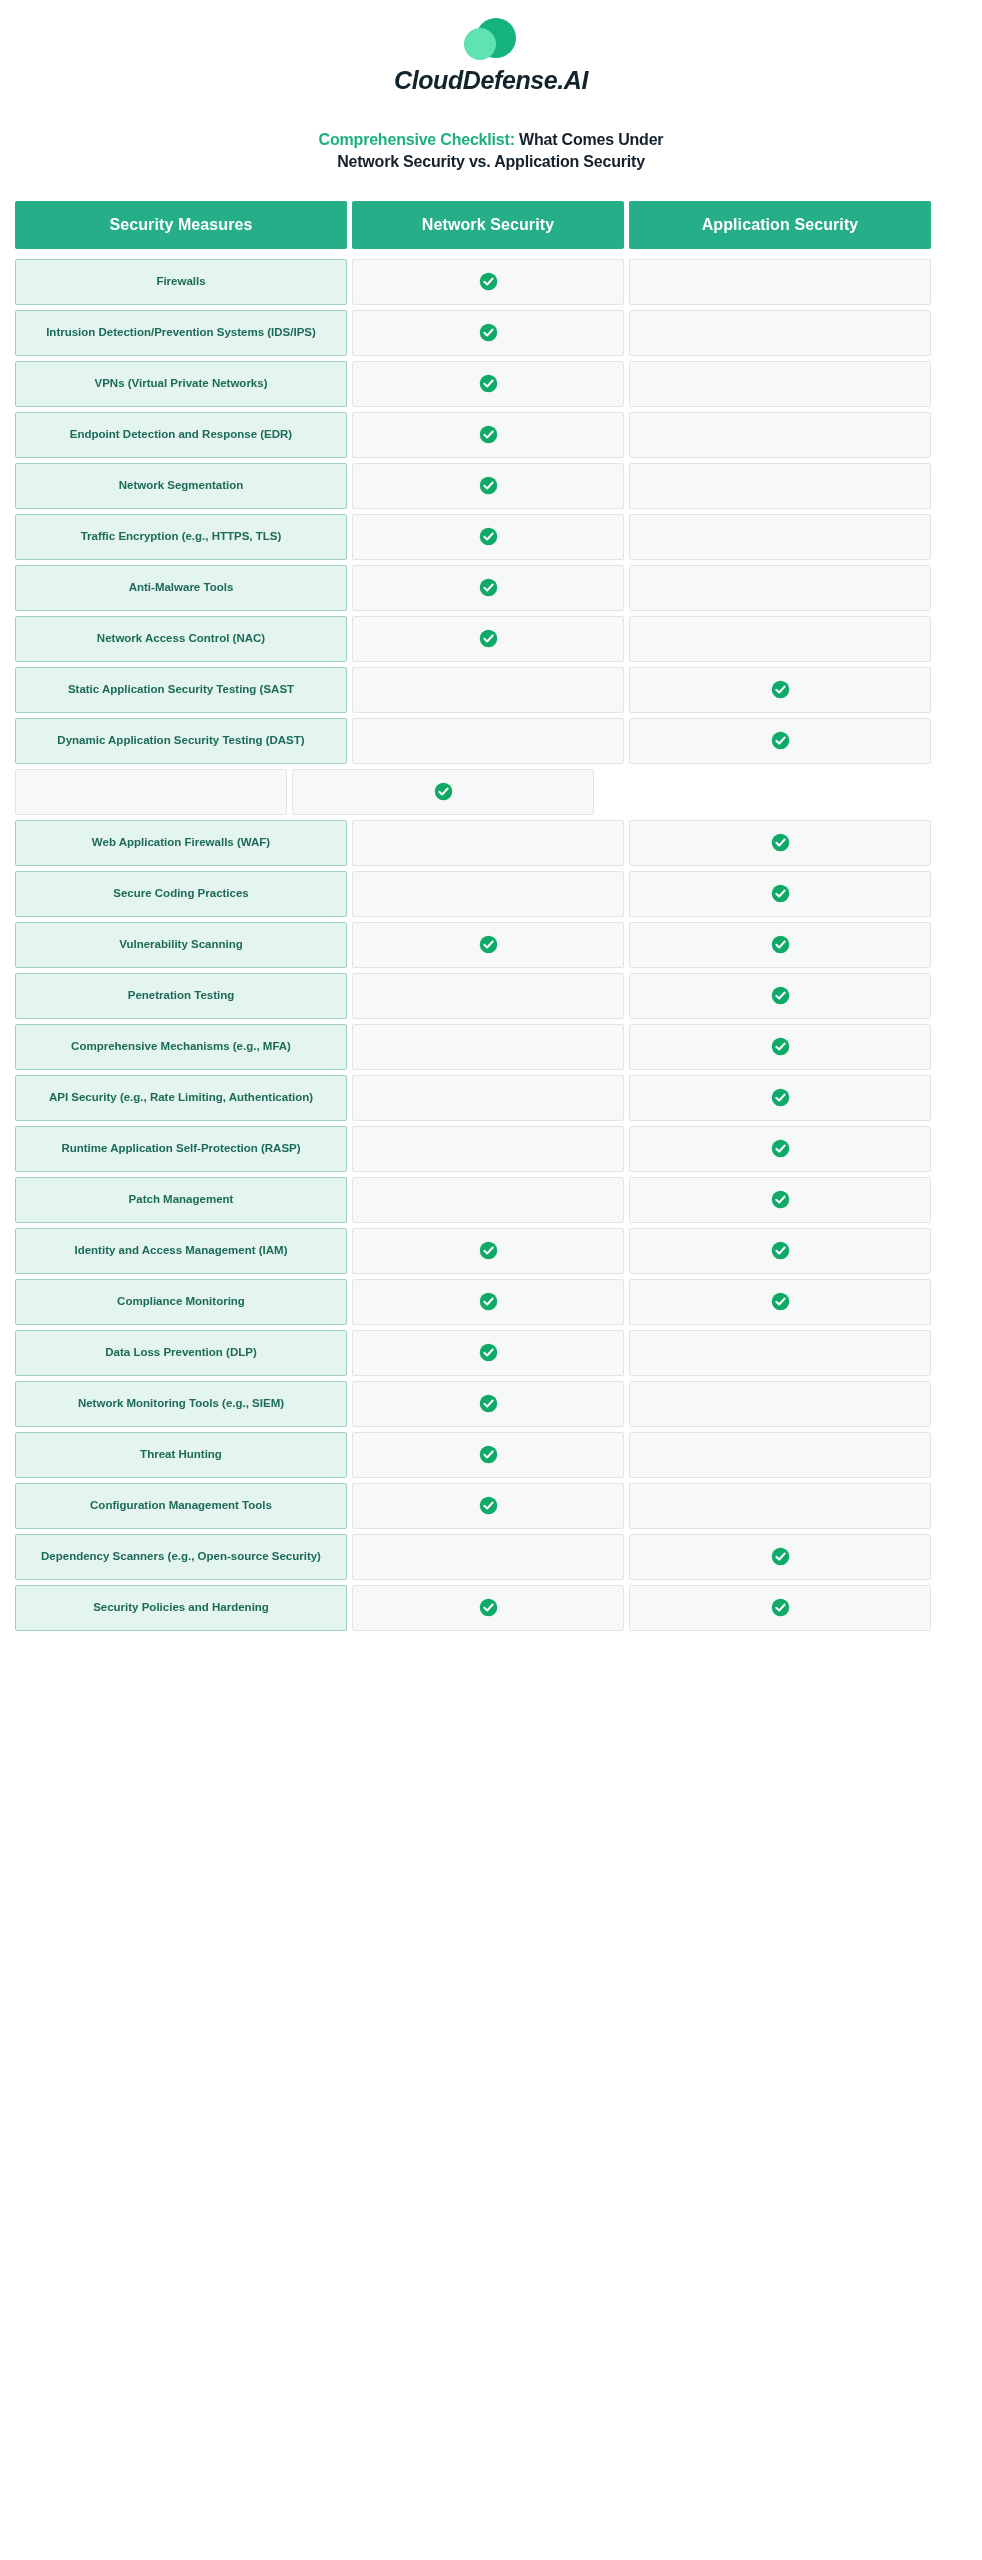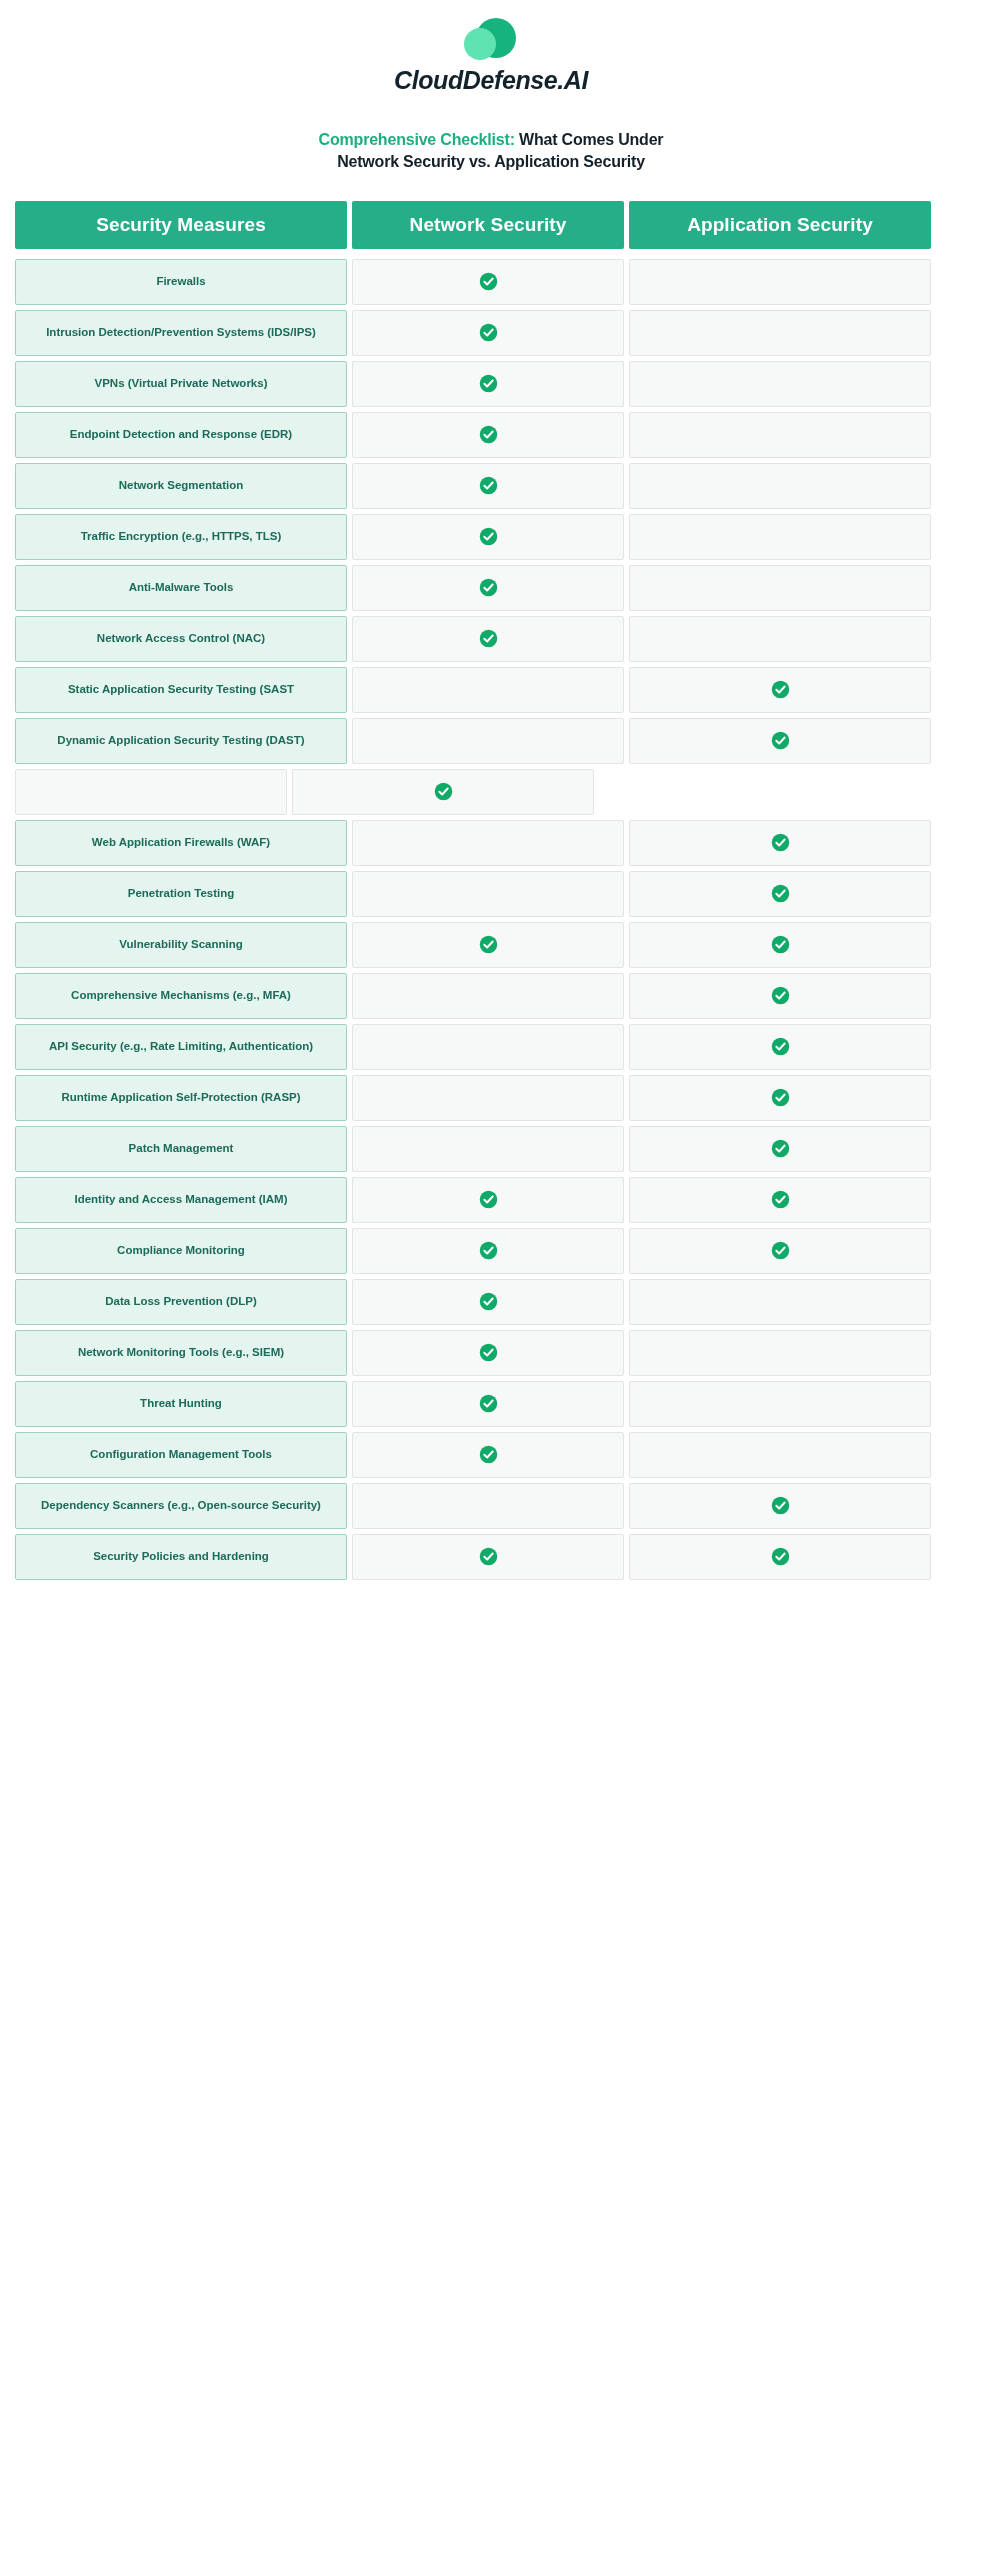--- a/index.html
+++ b/index.html
@@ -99,21 +99,21 @@
   }
   .col-measure { width: 332px; }
   .col-net     { width: 272px; }
   .col-app     { width: 302px; }
 
   
   .row-head .cell {
     background: #25ae88;
     height: 48px;
     color: #ffffff;
-    font-size: 19px;
+    font-size: 16px;
     font-weight: bold;
     letter-spacing: 0.1px;
     border-radius: 2px;
   }
 
   
   .row-body { height: 46px; }
 
   .cell-measure {
     background: #e4f4ee;
@@ -279,37 +279,47 @@
           <div class="cell col-measure cell-measure">Web Application Firewalls (WAF)</div>
           <div class="cell col-net cell-mark"></div>
           <div class="cell col-app cell-mark">
             <svg class="check" viewBox="0 0 20 20" xmlns="http://www.w3.org/2000/svg">
               <circle cx="10" cy="10" r="9.2" fill="#0fa968"></circle>
               <path d="M5.6 10.2 L8.6 13.1 L14.4 6.9" fill="none" stroke="#ffffff" stroke-width="2.1" stroke-linecap="round" stroke-linejoin="round"></path>
             </svg>
           </div>
         </div>
         <div class="row row-body">
+          <div class="cell col-measure cell-measure">Secure Coding Practices</div>
+          <div class="cell col-net cell-mark"></div>
+          <div class="cell col-app cell-mark">
+            <svg class="check" viewBox="0 0 20 20" xmlns="http://www.w3.org/2000/svg">
+              <circle cx="10" cy="10" r="9.2" fill="#0fa968"></circle>
+              <path d="M5.6 10.2 L8.6 13.1 L14.4 6.9" fill="none" stroke="#ffffff" stroke-width="2.1" stroke-linecap="round" stroke-linejoin="round"></path>
+            </svg>
+          </div>
+        </div>
+        <div class="row row-body">
+          <div class="cell col-measure cell-measure">Vulnerability Scanning</div>
+          <div class="cell col-net cell-mark">
+            <svg class="check" viewBox="0 0 20 20" xmlns="http://www.w3.org/2000/svg">
+              <circle cx="10" cy="10" r="9.2" fill="#0fa968"></circle>
+              <path d="M5.6 10.2 L8.6 13.1 L14.4 6.9" fill="none" stroke="#ffffff" stroke-width="2.1" stroke-linecap="round" stroke-linejoin="round"></path>
+            </svg>
+          </div>
+          <div class="cell col-app cell-mark">
+            <svg class="check" viewBox="0 0 20 20" xmlns="http://www.w3.org/2000/svg">
+              <circle cx="10" cy="10" r="9.2" fill="#0fa968"></circle>
+              <path d="M5.6 10.2 L8.6 13.1 L14.4 6.9" fill="none" stroke="#ffffff" stroke-width="2.1" stroke-linecap="round" stroke-linejoin="round"></path>
+            </svg>
+          </div>
+        </div>
+        <div class="row row-body">
           <div class="cell col-measure cell-measure">Penetration Testing</div>
           <div class="cell col-net cell-mark"></div>
-          <div class="cell col-app cell-mark">
-            <svg class="check" viewBox="0 0 20 20" xmlns="http://www.w3.org/2000/svg">
-              <circle cx="10" cy="10" r="9.2" fill="#0fa968"></circle>
-              <path d="M5.6 10.2 L8.6 13.1 L14.4 6.9" fill="none" stroke="#ffffff" stroke-width="2.1" stroke-linecap="round" stroke-linejoin="round"></path>
-            </svg>
-          </div>
-        </div>
-        <div class="row row-body">
-          <div class="cell col-measure cell-measure">Vulnerability Scanning</div>
-          <div class="cell col-net cell-mark">
-            <svg class="check" viewBox="0 0 20 20" xmlns="http://www.w3.org/2000/svg">
-              <circle cx="10" cy="10" r="9.2" fill="#0fa968"></circle>
-              <path d="M5.6 10.2 L8.6 13.1 L14.4 6.9" fill="none" stroke="#ffffff" stroke-width="2.1" stroke-linecap="round" stroke-linejoin="round"></path>
-            </svg>
-          </div>
           <div class="cell col-app cell-mark">
             <svg class="check" viewBox="0 0 20 20" xmlns="http://www.w3.org/2000/svg">
               <circle cx="10" cy="10" r="9.2" fill="#0fa968"></circle>
               <path d="M5.6 10.2 L8.6 13.1 L14.4 6.9" fill="none" stroke="#ffffff" stroke-width="2.1" stroke-linecap="round" stroke-linejoin="round"></path>
             </svg>
           </div>
         </div>
         <div class="row row-body">
           <div class="cell col-measure cell-measure">Comprehensive Mechanisms (e.g., MFA)</div>
           <div class="cell col-net cell-mark"></div>

